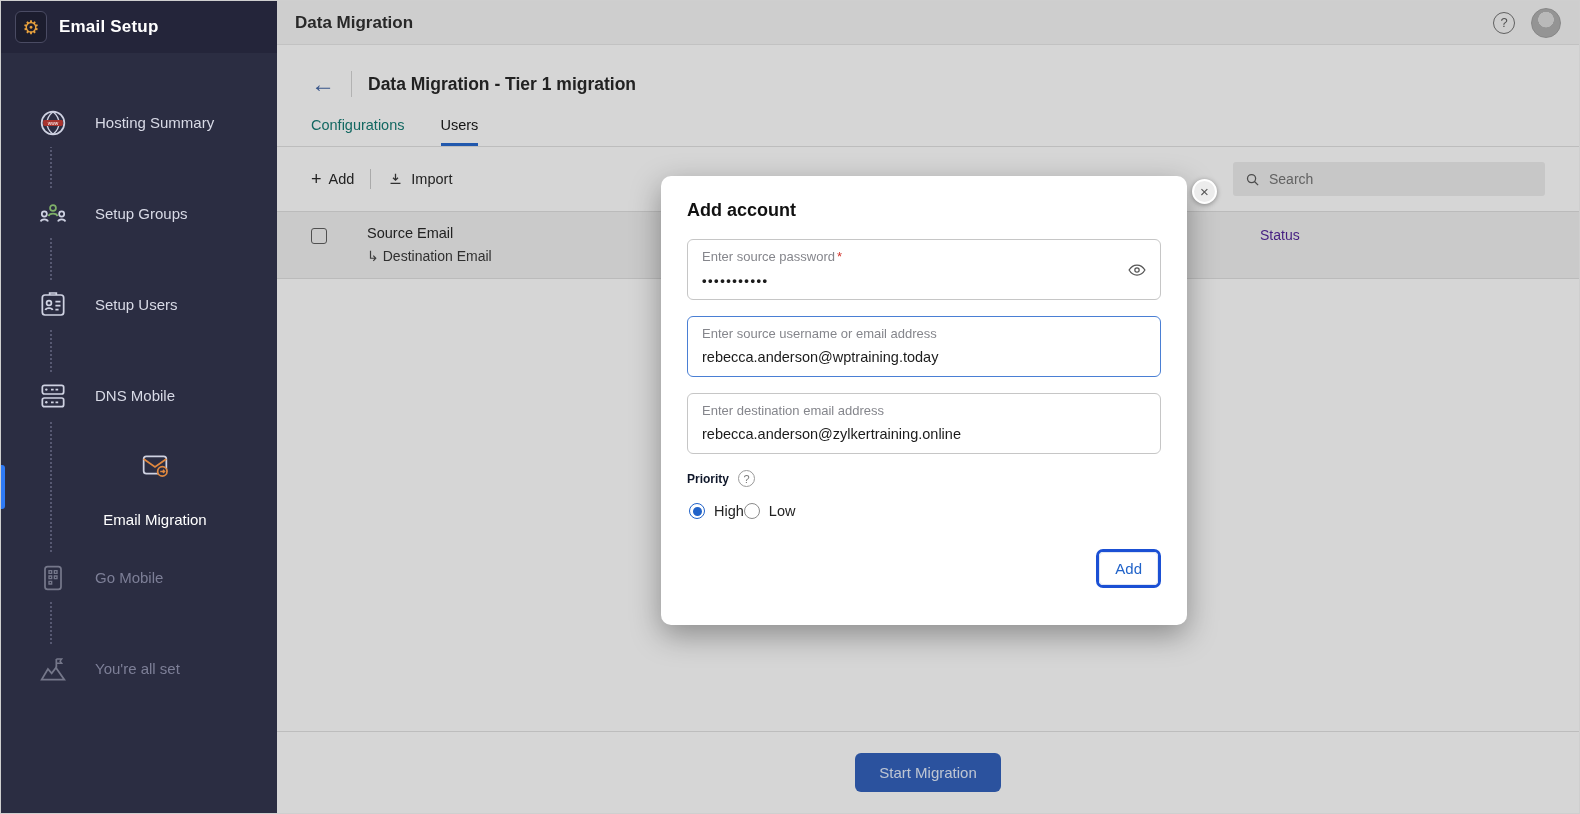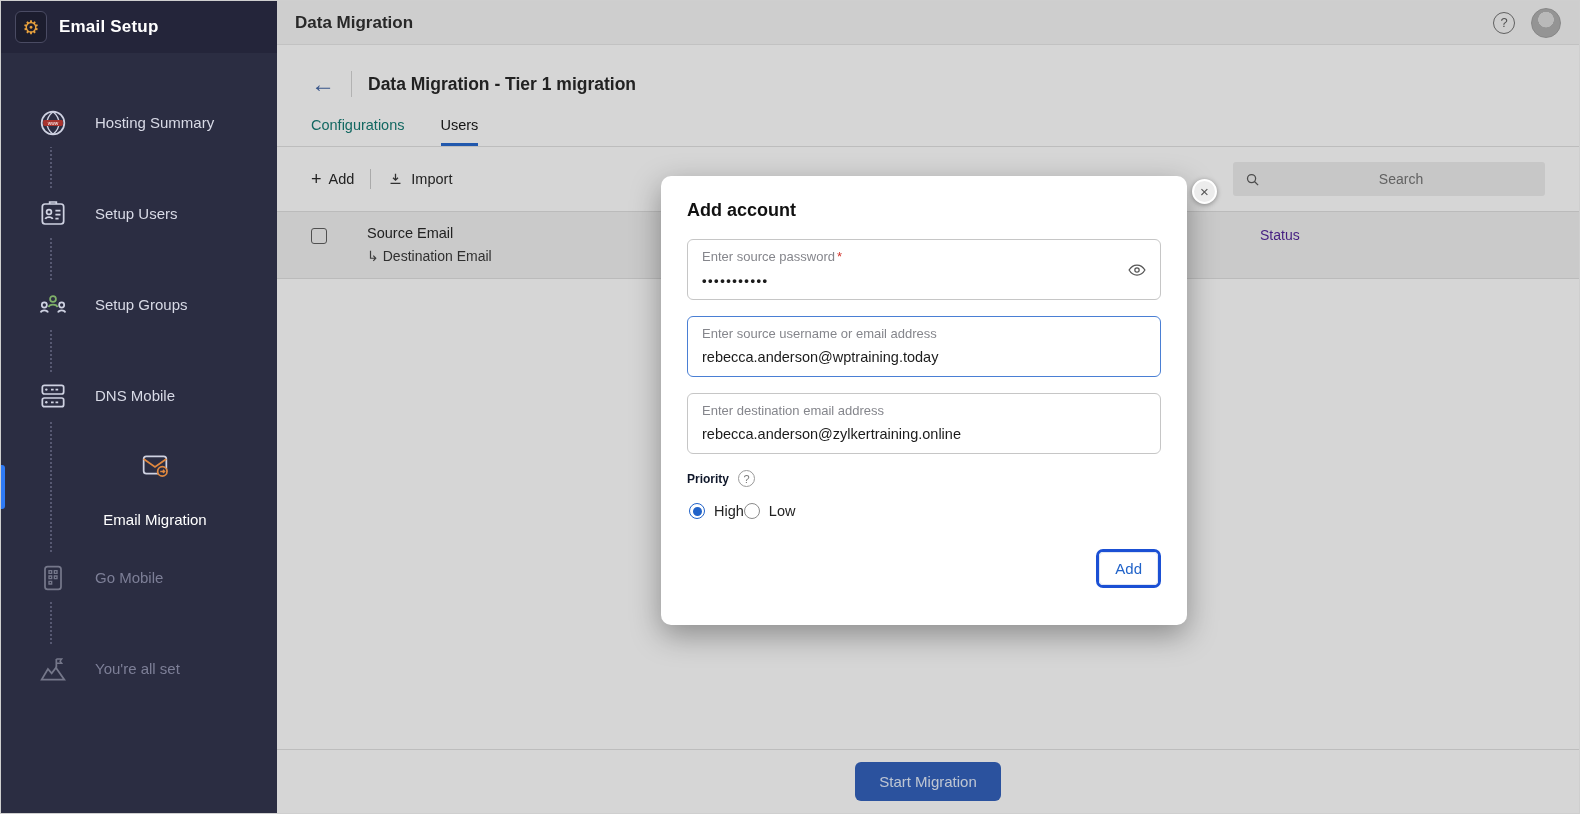--- a/index.html
+++ b/index.html
@@ -36,30 +36,30 @@
   .head-divider { width:1px; height:26px; background:#cfcfcf; }
   .page-title { font-size:17.5px; font-weight:bold; color:#222222; }
   .tabs { display:flex; gap:36px; padding:20px 34px 0 34px; border-bottom:1px solid #dddddd; }
   .tab { padding-bottom:10px; font-size:14.5px; color:#0f766e; cursor:pointer; border-bottom:3px solid transparent; }
   .tab.active { border-bottom-color:#2163c9; color:#111111; }
   .toolbar { display:flex; align-items:center; padding:15px 34px; }
   .tool-btn { display:flex; align-items:center; gap:7px; font-size:14.5px; color:#222222; cursor:pointer; }
   .plus-glyph { font-size:18px; line-height:1; color:#222222; }
   .tool-sep { width:1px; height:20px; background:#c6c6c6; margin:0 16px; }
   .search-box { margin-left:auto; width:312px; height:34px; background:rgba(0,0,0,0.07); border-radius:3px; display:flex; align-items:center; gap:9px; padding:0 12px; }
-  .search-box input { border:none; background:transparent; outline:none; font-size:14px; color:#b91c1c; width:100%; font-family:inherit;text-align:center; }
+  .search-box input { border:none; background:transparent; outline:none; font-size:14px; color:#b91c1c; width:100%; font-family:inherit; }
   .search-box input::placeholder { color:#6f6f6f; }
   .table-head { display:flex; align-items:flex-start; background:rgba(0,0,0,0.055); border-top:1px solid #dadada; border-bottom:1px solid #dadada; padding:13px 34px 14px; }
   .cb { width:16px; height:16px; border:1.5px solid #5a5a5a; border-radius:3px; margin-top:3px; cursor:pointer; background:transparent; }
   .col-source { margin-left:40px; flex:1; }
   .src-label { font-size:14.5px; color:#222222; }
   .dst-label { font-size:14px; color:#333333; margin-top:7px; }
   .dst-arrow { margin-right:4px; color:#444444; }
   .col-status { width:285px; font-size:14px; color:#4c1d95; padding-top:2px; }
-  .footer { position:absolute; left:0; right:0; bottom:0; height:64px; border-top:1px solid #dcdcdc; display:flex; align-items:center; justify-content:center; }
+  .footer { position:absolute; left:0; right:0; bottom:0; height:82px; border-top:1px solid #dcdcdc; display:flex; align-items:center; justify-content:center; }
   .start-btn { background:#2d5cb7; color:#dde6f6; border:none; font-size:15px; padding:11px 24px; border-radius:6px; cursor:pointer; font-family:inherit; }
 
   
   .dim { position:absolute; left:276px; right:0; top:0; bottom:0; background:rgba(35,35,35,0.17); z-index:10; }
 
   
   .modal { position:absolute; left:660px; top:175px; width:526px; min-height:449px; z-index:20; background:#ffffff; border-radius:10px; box-shadow:0 10px 30px rgba(0,0,0,0.35); padding:24px 26px 26px; }
   .modal-close { position:absolute; right:-30px; top:3px; width:25px; height:25px; border-radius:50%; background:#ececec; border:2px solid #ffffff; box-shadow:0 1px 5px rgba(0,0,0,0.35); color:#555555; display:flex; align-items:center; justify-content:center; font-size:15px; line-height:1; cursor:pointer; }
   .modal-title { font-size:18px; font-weight:bold; color:#111111; margin-bottom:18px; }
   .field { border:1px solid #c6c6c6; border-radius:6px; padding:9px 14px 11px; margin-bottom:16px; position:relative; cursor:text; background:#ffffff; }
@@ -102,42 +102,42 @@
               <rect x="4.6" y="9.8" width="14.8" height="4.4" rx="1" fill="#a8332e"></rect>
               <text x="12" y="13.2" font-size="3.6" fill="#ffffff" text-anchor="middle">www</text>
             </svg>
         </span>
         <span class="nav-label">Hosting Summary</span>
       </div>
 
       <div class="nav-item">
         <span class="nav-icon">
           <svg width="32" height="32" viewBox="0 0 24 24" fill="none" stroke="#cfd2e2" stroke-width="1.3">
-              <rect x="4" y="4.5" width="16" height="15" rx="2"></rect>
-              <path d="M9.5 4.5V3h5v1.5"></path>
-              <circle cx="9" cy="10.5" r="1.8"></circle>
-              <path d="M6.3 15.8c.5-2 4.9-2 5.4 0"></path>
-              <path d="M13.8 9.5h3.8M13.8 12.5h3.8M13.8 15.5h2.4"></path>
-            </svg>
-        </span>
-        <span class="nav-label">Setup Users</span>
-      </div>
-
-      <div class="nav-item">
-        <span class="nav-icon">
-          <svg width="32" height="32" viewBox="0 0 24 24" fill="none" stroke="#cfd2e2" stroke-width="1.3">
               <circle cx="12" cy="7.5" r="2.2" stroke="#7fb069"></circle>
               <path d="M8.7 13.6c.6-2.6 6-2.6 6.6 0" stroke="#7fb069"></path>
               <circle cx="5.5" cy="12" r="1.9"></circle>
               <path d="M2.8 17.6c.5-2.2 4.9-2.2 5.4 0"></path>
               <circle cx="18.5" cy="12" r="1.9"></circle>
               <path d="M15.8 17.6c.5-2.2 4.9-2.2 5.4 0"></path>
             </svg>
         </span>
         <span class="nav-label">Setup Groups</span>
+      </div>
+
+      <div class="nav-item">
+        <span class="nav-icon">
+          <svg width="32" height="32" viewBox="0 0 24 24" fill="none" stroke="#cfd2e2" stroke-width="1.3">
+              <rect x="4" y="4.5" width="16" height="15" rx="2"></rect>
+              <path d="M9.5 4.5V3h5v1.5"></path>
+              <circle cx="9" cy="10.5" r="1.8"></circle>
+              <path d="M6.3 15.8c.5-2 4.9-2 5.4 0"></path>
+              <path d="M13.8 9.5h3.8M13.8 12.5h3.8M13.8 15.5h2.4"></path>
+            </svg>
+        </span>
+        <span class="nav-label">Setup Users</span>
       </div>
 
       <div class="nav-item">
         <span class="nav-icon">
           <svg width="32" height="32" viewBox="0 0 24 24" fill="none" stroke="#cfd2e2" stroke-width="1.3">
               <rect x="4" y="4" width="16" height="6.5" rx="1.5"></rect>
               <rect x="4" y="13.5" width="16" height="6.5" rx="1.5"></rect>
               <circle cx="7" cy="7.2" r="0.9" fill="#cfd2e2" stroke="none"></circle>
               <circle cx="7" cy="16.7" r="0.9" fill="#cfd2e2" stroke="none"></circle>
               <path d="M10.5 7.2h6M10.5 16.7h6" stroke-dasharray="2 1.4"></path>

